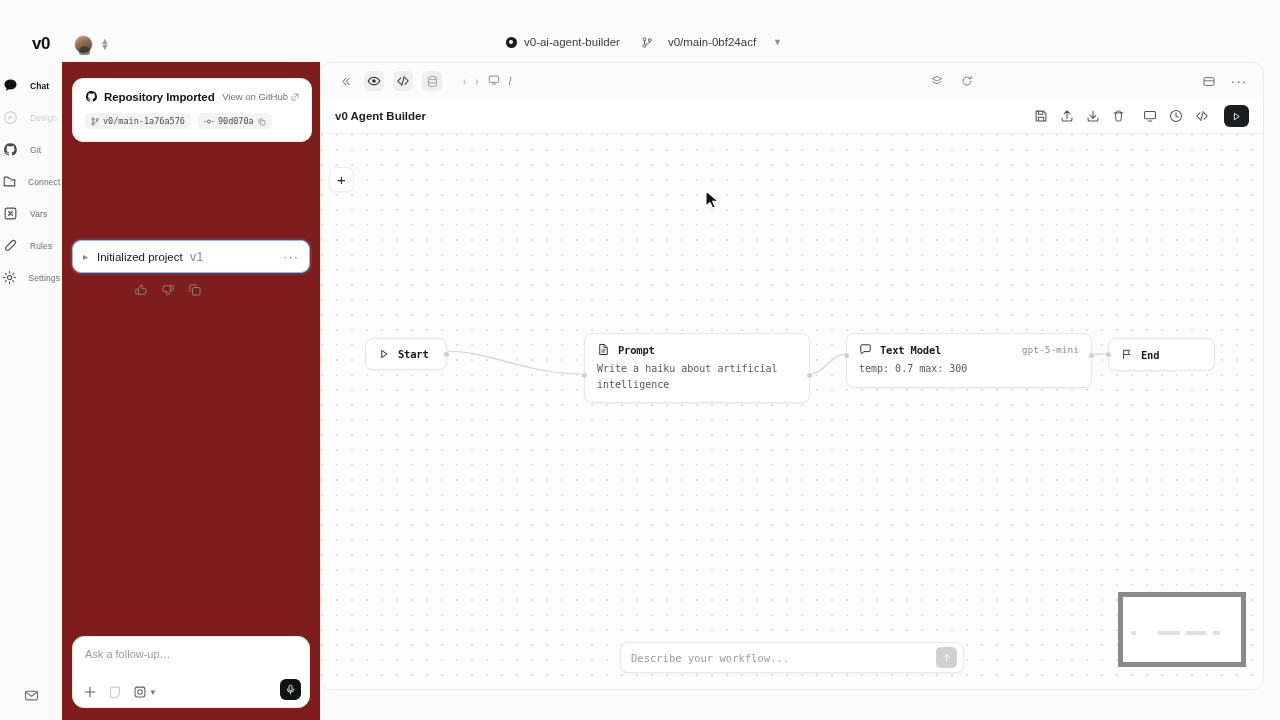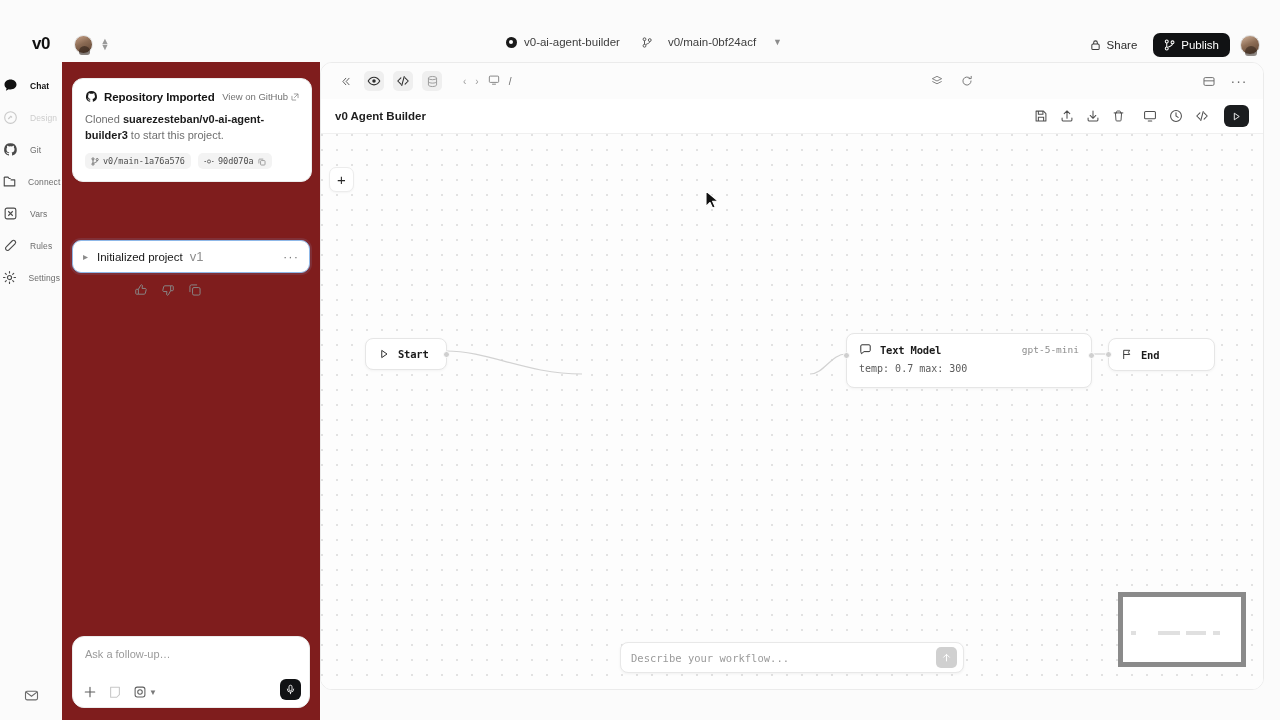--- a/index.html
+++ b/index.html
@@ -284,39 +284,20 @@
           <circle cx="3" cy="2.6" r="1.7" stroke="#4a4a4a" stroke-width="1.1"></circle>
           <circle cx="3" cy="10.4" r="1.7" stroke="#4a4a4a" stroke-width="1.1"></circle>
           <circle cx="9.3" cy="3.6" r="1.7" stroke="#4a4a4a" stroke-width="1.1"></circle>
           <path d="M3 4.3v4.4M9.3 5.3c0 2.3-2.4 2.2-4.6 3.6" stroke="#4a4a4a" stroke-width="1.1"></path>
         </svg>
         <span>v0/main-0bf24acf</span>
         <span class="tb-caret">▼</span>
       </div>
     </div>
 
-    <div class="tb-right">
-      <div class="share-btn">
-        <svg width="11" height="12" viewBox="0 0 12 13" fill="none">
-          <rect x="2" y="5.5" width="8" height="6" rx="1.3" stroke="#3a3a3a" stroke-width="1.1"></rect>
-          <path d="M4 5.5V4a2 2 0 014 0v1.5" stroke="#3a3a3a" stroke-width="1.1"></path>
-        </svg>
-        <span>Share</span>
-      </div>
-      <div class="publish-btn">
-        <svg width="11" height="12" viewBox="0 0 12 13" fill="none">
-          <circle cx="3" cy="2.6" r="1.6" stroke="#fff" stroke-width="1.1"></circle>
-          <circle cx="3" cy="10.4" r="1.6" stroke="#fff" stroke-width="1.1"></circle>
-          <circle cx="9.3" cy="3.6" r="1.6" stroke="#fff" stroke-width="1.1"></circle>
-          <path d="M3 4.2v4.6M9.3 5.2c0 2.3-2.4 2.2-4.6 3.6" stroke="#fff" stroke-width="1.1"></path>
-        </svg>
-        <span>Publish</span>
-      </div>
-      <div class="avatar-top"></div>
-    </div>
   </div>
 
   <div class="rail">
 
     <div class="rail-item active">
       <span class="rail-icon">
         <svg width="15" height="15" viewBox="0 0 16 16">
             <path d="M8 1.6c3.6 0 6.4 2.3 6.4 5.3S11.6 12.2 8 12.2c-.7 0-1.3-.1-1.9-.2l-3 1.6.7-2.6C2.5 10.1 1.6 8.6 1.6 6.9c0-3 2.8-5.3 6.4-5.3z" fill="#111"></path>
           </svg>
       </span>
@@ -395,23 +376,20 @@
         <svg width="13" height="13" viewBox="0 0 16 16">
             <path d="M8 1.3a6.7 6.7 0 00-2.1 13.1c.33.06.45-.15.45-.33v-1.2c-1.86.4-2.25-.9-2.25-.9-.3-.77-.74-.98-.74-.98-.6-.41.05-.4.05-.4.67.05 1.02.69 1.02.69.6 1.02 1.56.73 1.94.56.06-.43.23-.73.42-.9-1.48-.17-3.04-.74-3.04-3.3 0-.73.26-1.33.69-1.8-.07-.17-.3-.85.06-1.77 0 0 .56-.18 1.84.69a6.4 6.4 0 013.34 0c1.27-.87 1.83-.69 1.83-.69.37.92.14 1.6.07 1.77.43.47.69 1.07.69 1.8 0 2.57-1.57 3.13-3.06 3.3.24.2.45.62.45 1.25v1.85c0 .18.12.39.46.32A6.7 6.7 0 008 1.3z" fill="#1a1a1a"></path>
           </svg>
         <span class="repo-title">Repository Imported</span>
         <span class="repo-link">
           <span>View on GitHub</span>
           <svg width="8" height="8" viewBox="0 0 10 10" fill="none">
               <path d="M3.6 1.2h5.2v5.2M8.8 1.2L4 6M6.4 8.8H1.2V3.6" stroke="#8a8a8a" stroke-width="1"></path>
             </svg>
         </span>
-      </div>
-      <div class="repo-body">
-        <span>Cloned </span><b>suarezesteban/v0-ai-agent-builder3</b><span> to start this project.</span>
       </div>
       <div class="repo-chips">
         <span class="chip">
           <svg width="8" height="9" viewBox="0 0 12 13" fill="none">
             <circle cx="3" cy="2.6" r="1.6" stroke="#5c5c5c" stroke-width="1.2"></circle>
             <circle cx="3" cy="10.4" r="1.6" stroke="#5c5c5c" stroke-width="1.2"></circle>
             <circle cx="9.3" cy="3.6" r="1.6" stroke="#5c5c5c" stroke-width="1.2"></circle>
             <path d="M3 4.2v4.6M9.3 5.2c0 2.3-2.4 2.2-4.6 3.6" stroke="#5c5c5c" stroke-width="1.2"></path>
           </svg>
           <span>v0/main-1a76a576</span>
@@ -613,20 +591,32 @@
         <div class="node" style="left:44px; top:204px; width:82px;">
           <div class="node-compact">
             <svg width="12" height="12" viewBox="0 0 16 16" fill="none">
                 <path d="M5 3.2l7 4.8-7 4.8z" stroke="#2b2b2b" stroke-width="1.3" stroke-linejoin="round"></path>
               </svg>
             <span class="node-name">Start</span>
           </div>
           <span class="handle out"></span>
         </div>
 
+        <div class="node" style="left:263px; top:199px; width:226px;">
+          <div class="node-head">
+            <svg width="13" height="13" viewBox="0 0 16 16" fill="none">
+                <path d="M3.4 1.8h5.4l3.8 3.8v8.6H3.4z" stroke="#2b2b2b" stroke-width="1.2" stroke-linejoin="round"></path>
+                <path d="M8.6 1.8v4h3.8M5.6 8.6h5M5.6 11h4" stroke="#2b2b2b" stroke-width="1.1"></path>
+              </svg>
+            <span class="node-name">Prompt</span>
+          </div>
+          <div class="node-body">Write a haiku about artificial intelligence</div>
+          <span class="handle in" style="top:41px;"></span>
+          <span class="handle out" style="top:41px;"></span>
+        </div>
 
         <div class="node" style="left:525px; top:199px; width:246px;">
           <div class="node-head">
             <svg width="13" height="13" viewBox="0 0 16 16" fill="none">
                 <path d="M2.2 3.6c0-.8.6-1.4 1.4-1.4h8.8c.8 0 1.4.6 1.4 1.4v5.6c0 .8-.6 1.4-1.4 1.4H6.2l-3.2 2.6-.8-2.6z" stroke="#2b2b2b" stroke-width="1.2" stroke-linejoin="round"></path>
               </svg>
             <span class="node-name">Text Model</span>
             <span class="node-badge">gpt-5-mini</span>
           </div>
           <div class="node-body">temp: 0.7  max: 300</div>

